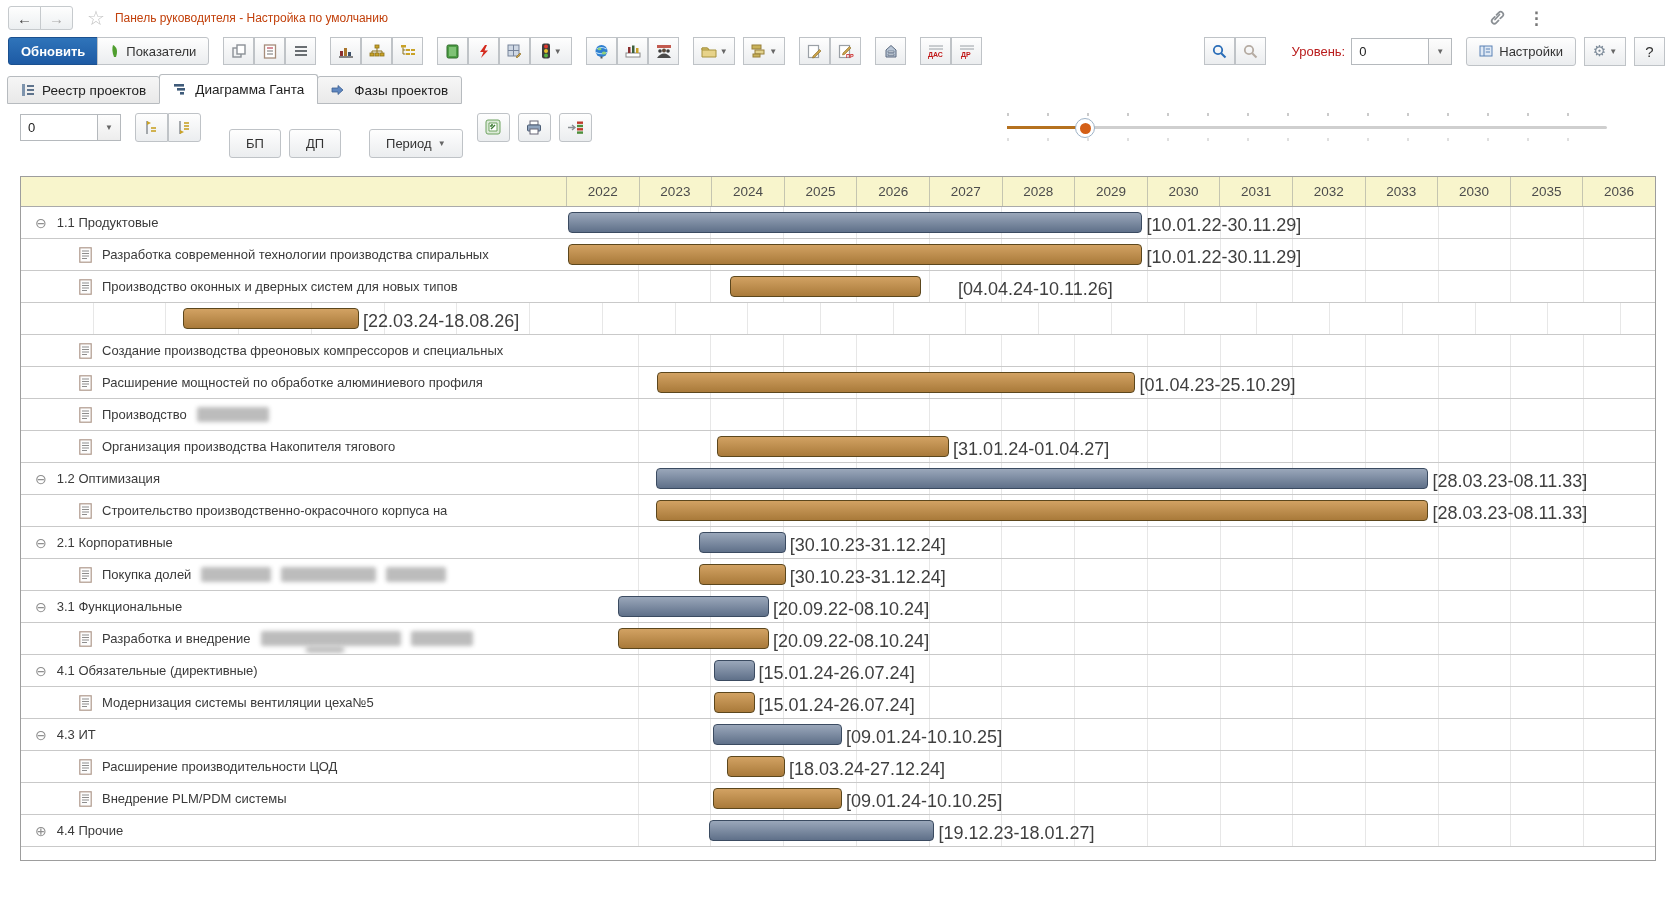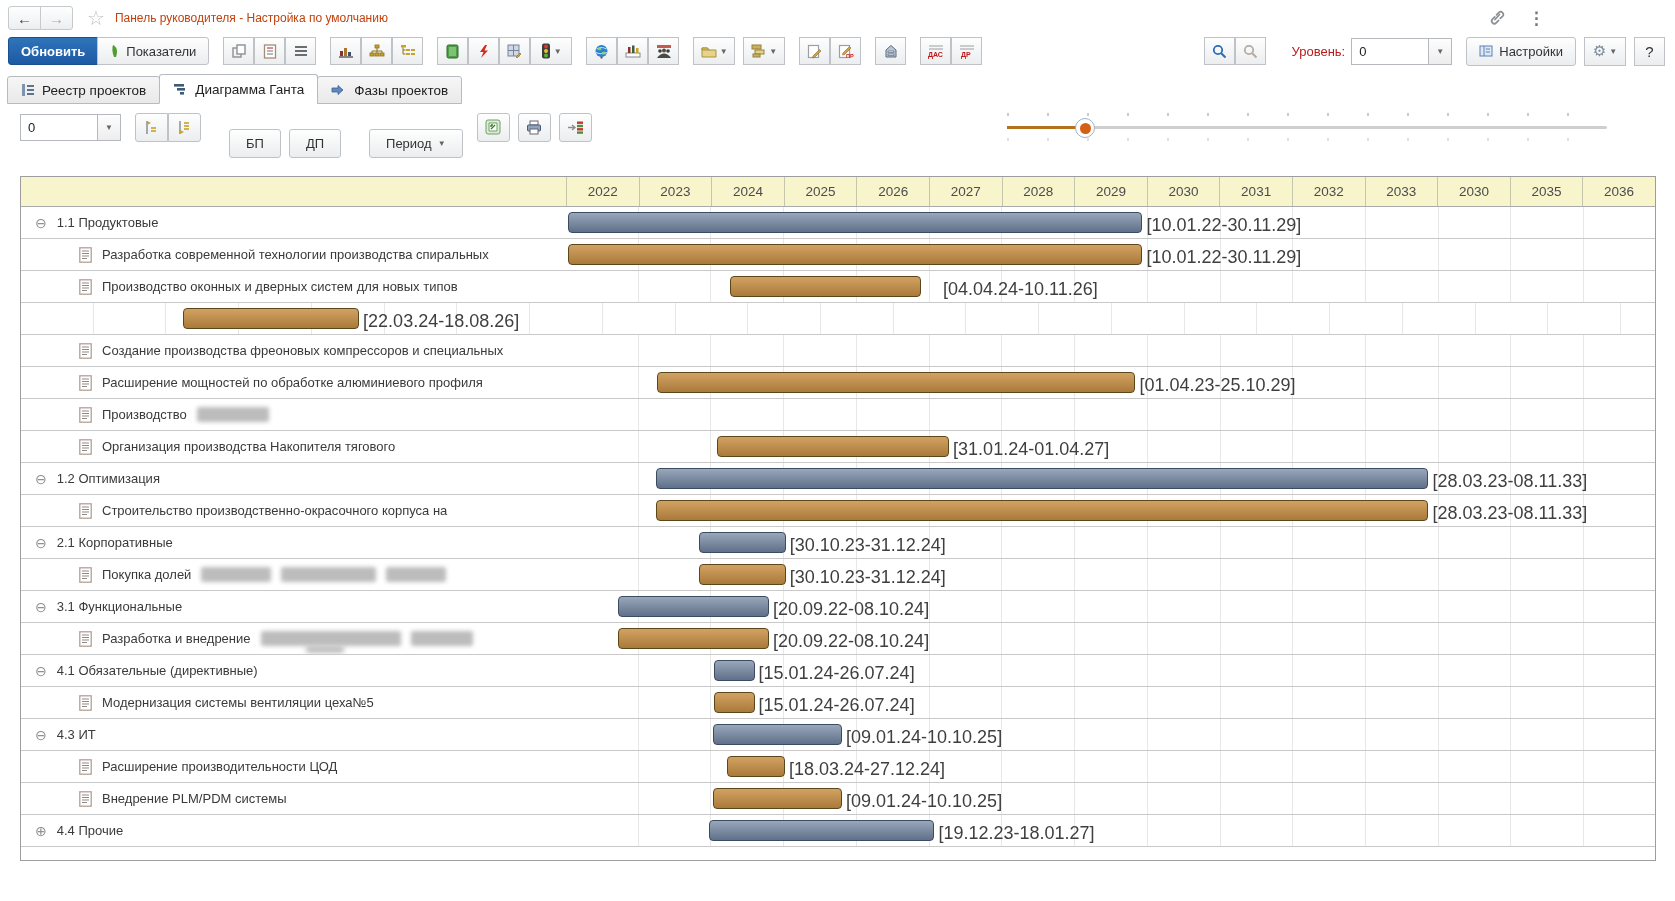--- a/index.html
+++ b/index.html
@@ -526,21 +526,21 @@
                 <line x1="3" y1="6.5" x2="10" y2="6.5"></line>
                 <line x1="3" y1="9" x2="10" y2="9"></line>
                 <line x1="3" y1="11.5" x2="8" y2="11.5"></line>
               </g>
             </svg>
           </span>
           <span>Производство оконных и дверных систем для новых типов</span>
         </div>
     <div class="g-chart">
           <div class="bar task" style="left: 163.9px; width: 190.7px;"></div>
-          <span class="dates" style="left: 349px; padding-left: 28px;">[04.04.24-10.11.26]</span>
+          <span class="dates" style="left: 364px; padding-left: 28px;">[04.04.24-10.11.26]</span>
         </div>
   </div>
 
   <div class="g-row">
     <div class="g-chart">
           <div class="bar task" style="left: 161.5px; width: 176.7px;"></div>
           <span class="dates" style="left: 342.1px;">[22.03.24-18.08.26]</span>
         </div>
   </div>
 

